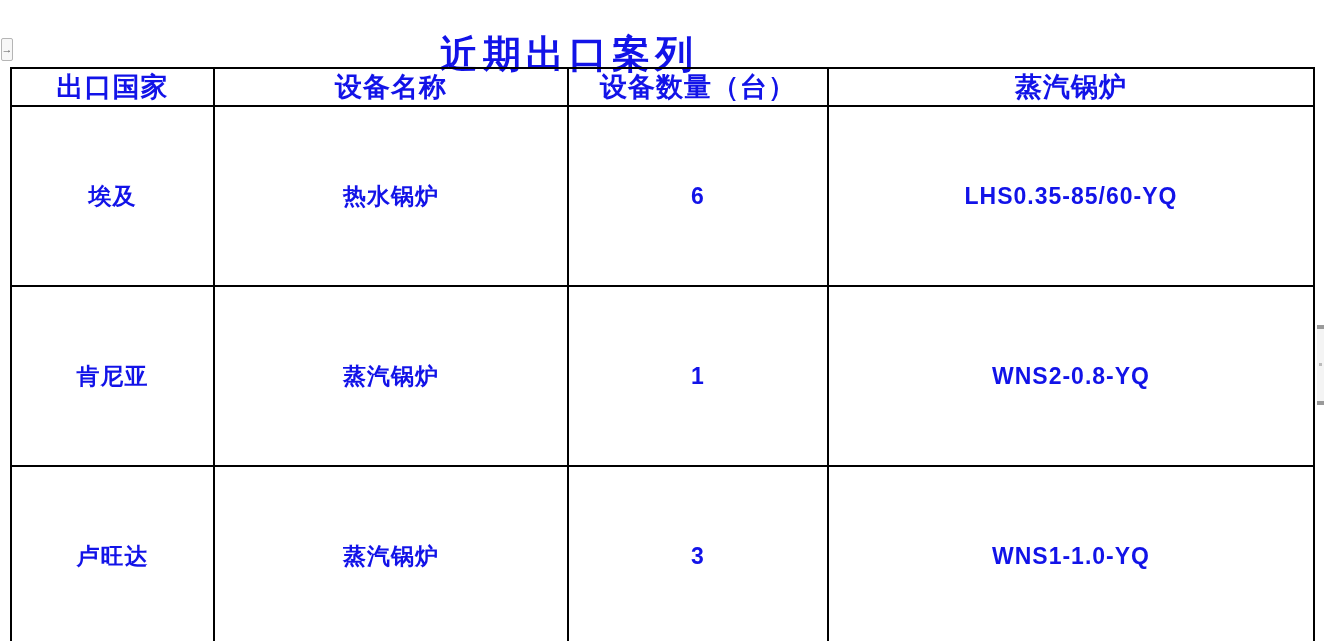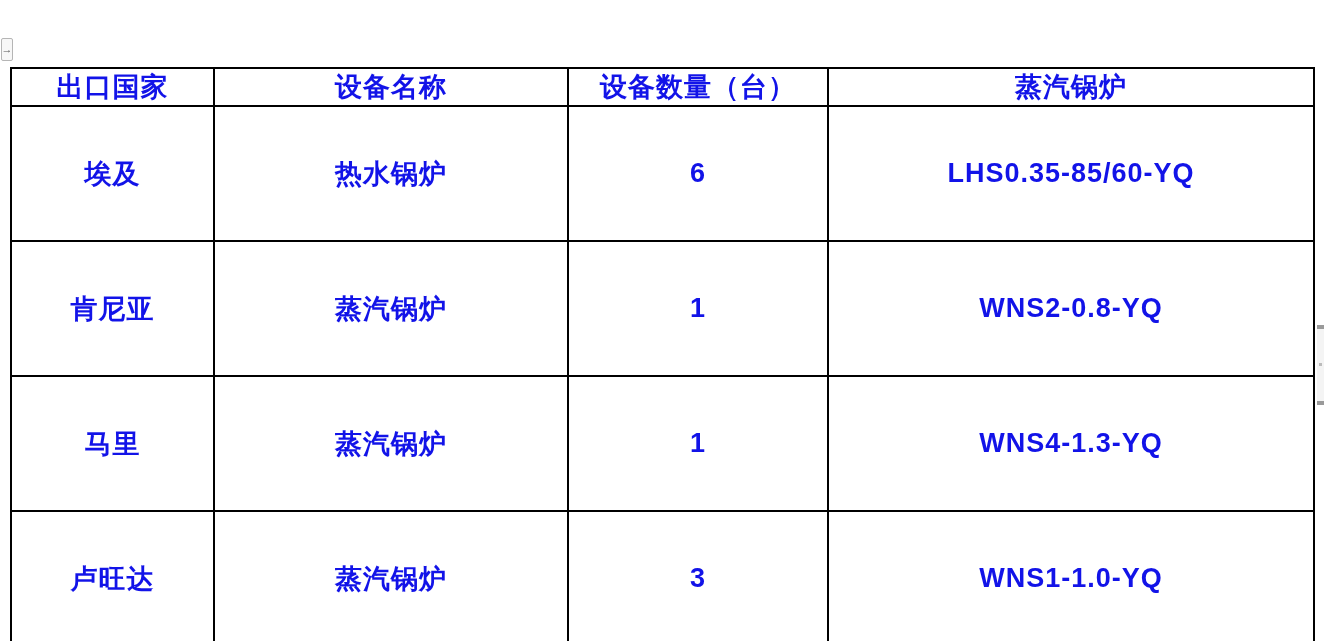--- a/index.html
+++ b/index.html
@@ -52,21 +52,21 @@
     height: 580px;
     border-collapse: collapse;
     table-layout: fixed;
   }
   .export-table th, .export-table td {
     border: 2px solid #000000;
     text-align: center;
     vertical-align: middle;
     color: #1213e8;
     font-weight: bold;
-    font-size: 27px;
+    font-size: 23px;
     padding: 0;
     letter-spacing: 1px;
     white-space: nowrap;
     overflow: hidden;
   }
   .export-table th { font-size: 27px; }
   
   .scrollbar-fragment {
     position: absolute;
     left: 1317px;
@@ -96,20 +96,21 @@
 </style>
 </head>
 <body>
 
 <div class="page">
 
   <button class="expand-btn">
     <span>→</span>
   </button>
 
+  <h1 class="page-title">近期出口案列</h1>
 
   <table class="export-table">
     <colgroup>
       <col style="width:203px">
       <col style="width:354px">
       <col style="width:260px">
       <col style="width:486px">
     </colgroup>
     <thead>
       <tr>
@@ -126,26 +127,20 @@
           <td>6</td>
           <td>LHS0.35-85/60-YQ</td>
         </tr>
         <tr>
           <td>肯尼亚</td>
           <td>蒸汽锅炉</td>
           <td>1</td>
           <td>WNS2-0.8-YQ</td>
         </tr>
         <tr>
-          <td>马里</td>
-          <td>蒸汽锅炉</td>
-          <td>1</td>
-          <td>WNS4-1.3-YQ</td>
-        </tr>
-        <tr>
           <td>卢旺达</td>
           <td>蒸汽锅炉</td>
           <td>3</td>
           <td>WNS1-1.0-YQ</td>
         </tr>
       </tbody>
   </table>
 
   <div class="scrollbar-fragment">
     <div class="cap-top"></div>

